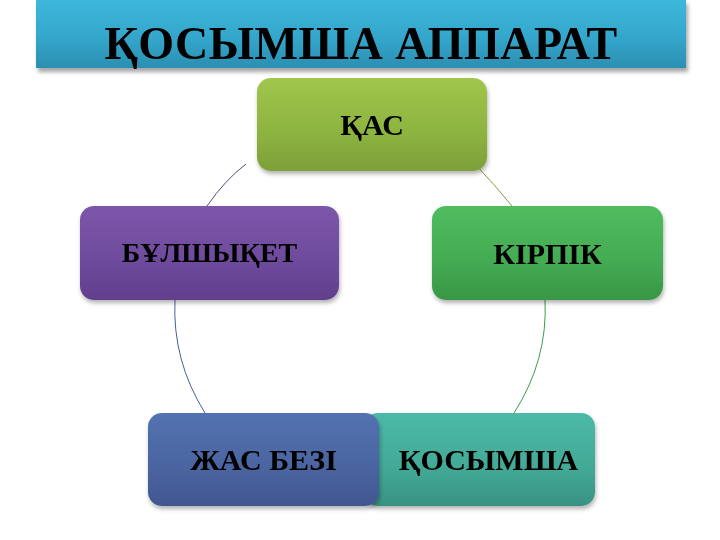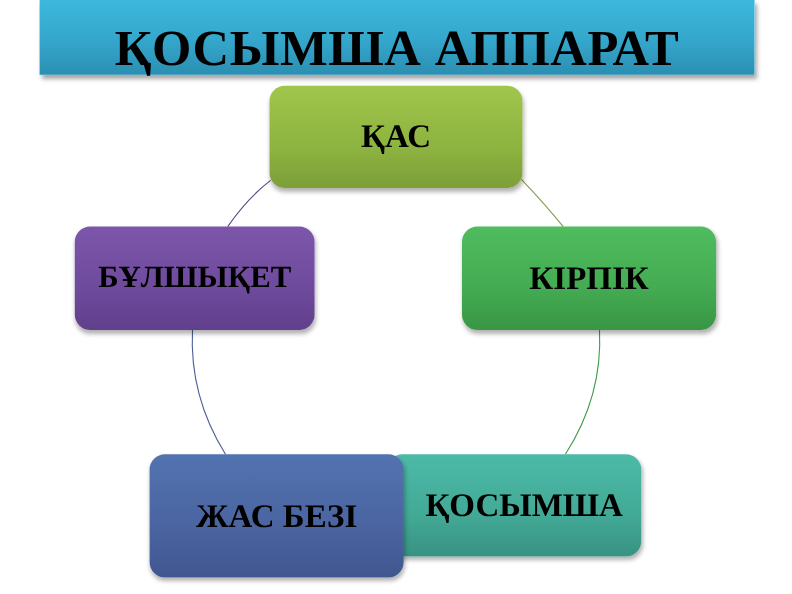--- a/index.html
+++ b/index.html
@@ -16,35 +16,35 @@
     }
     .title-text {
       font-size: 46px; font-weight: bold; color: #000; letter-spacing: 0.5px;
       line-height: 1; margin-top: 20px;
     }
     svg.cycle { position: absolute; left: 0; top: 0; }
     .node {
       position: absolute; border-radius: 14px;
       display: flex; align-items: center; justify-content: center; text-align: center;
       box-shadow: 1px 3px 4px rgba(0,0,0,0.3);
-      box-sizing: border-box; padding: 0 10px;
+      box-sizing: border-box; padding: 0 10px; margin-left: 12px;
     }
     .node-label {
       font-size: 30px; font-weight: bold; color: #000; line-height: 1.1;
       word-break: break-all;
     }
     .n-qas { left: 245px; top: 78px; width: 230px; height: 93px;
       background: linear-gradient(to bottom, #a0c64c 0%, #8db340 60%, #7c9f38 100%); }
     .n-qabaq { left: 420px; top: 206px; width: 231px; height: 94px;
       background: linear-gradient(to bottom, #4fbc5e 0%, #44ab52 60%, #389645 100%); }
     .n-kirpik { left: 352px; top: 413px; width: 231px; height: 93px;
       background: linear-gradient(to bottom, #4cbaa8 0%, #42a996 60%, #389282 100%); }
-    .n-zhas { left: 136px; top: 413px; width: 231px; height: 112px;
+    .n-zhas { left: 136px; top: 413px; width: 231px; height: 93px;
       background: linear-gradient(to bottom, #5273b0 0%, #4a64a0 60%, #405690 100%); }
-    .n-bulshyq { left: 68px; top: 206px; width: 218px; height: 94px;
+    .n-bulshyq { left: 68px; top: 206px; width: 259px; height: 94px;
       background: linear-gradient(to bottom, #7c56aa 0%, #6e4a9c 60%, #613f8c 100%);
       padding: 13px 6px; align-items: center; }
     .n-bulshyq .node-label { font-size: 28px; }
     .n-kirpik .node-label { padding-left: 18px; }
   </style>
 </head>
 <body>
 
 <div class="title-bar">
   <span class="title-text">ҚОСЫМША АППАРАТ</span>

